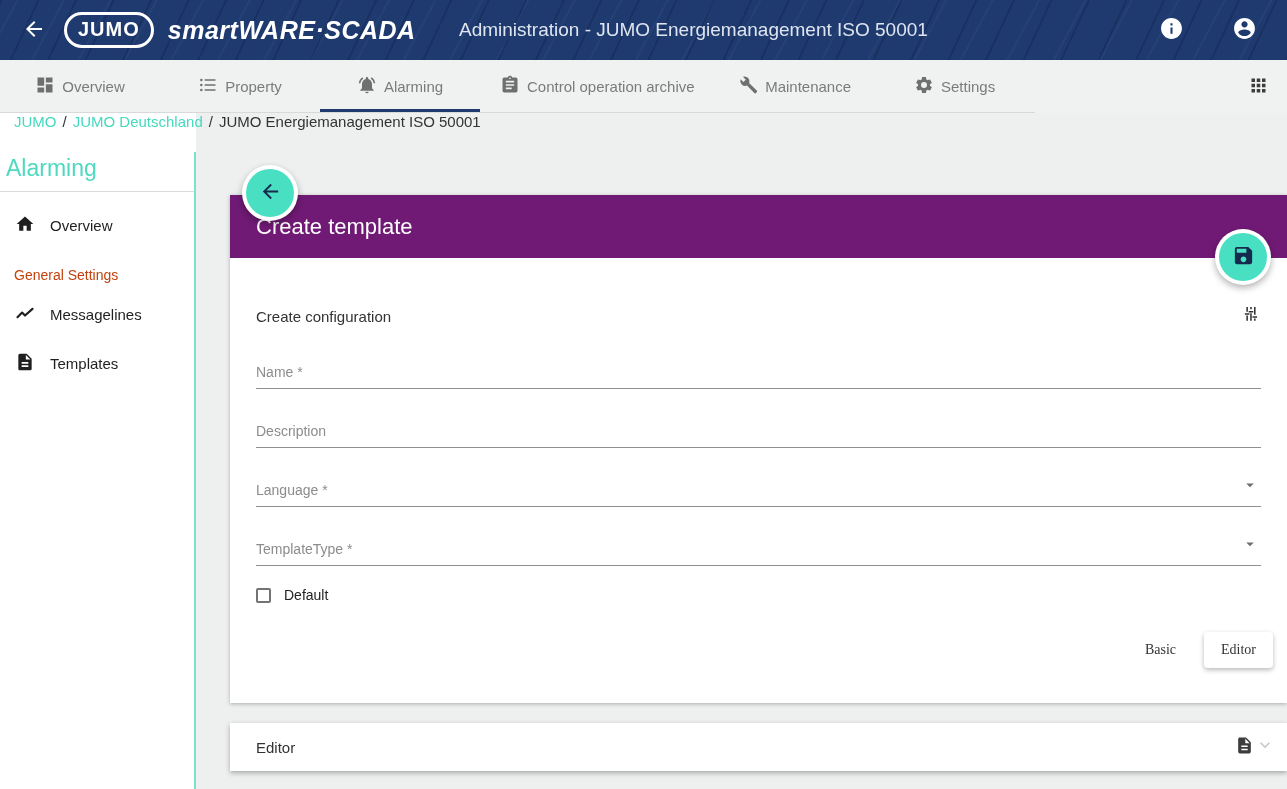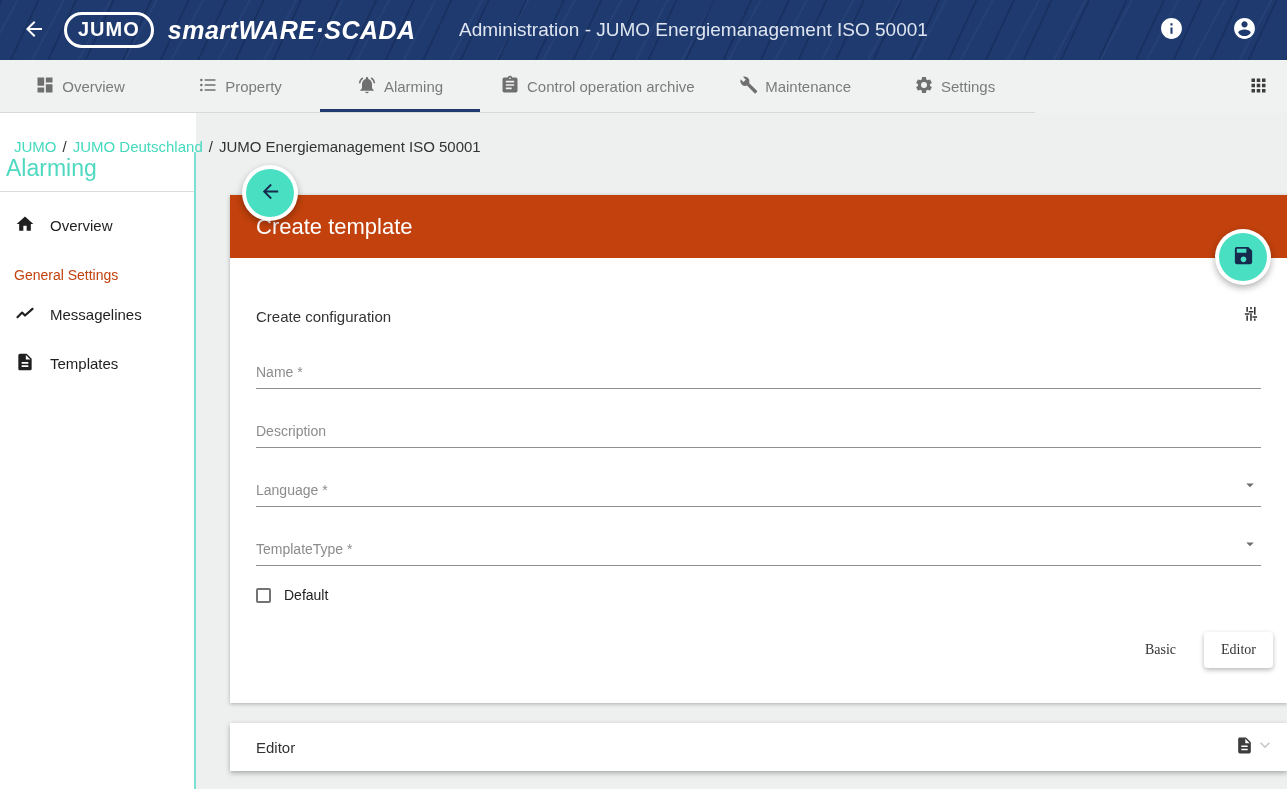--- a/index.html
+++ b/index.html
@@ -34,42 +34,42 @@
     justify-content:center; gap:7px; padding:0 20px; color:#7b7b7b; font-size:15px;
     background:none; border:none; cursor:pointer; font-family:inherit; }
   .tab svg { width:20px; height:20px; fill:#6f6f6f; flex:none; }
   .tab.active::after { content:''; position:absolute; left:0; right:0; bottom:0;
     height:3px; background:#1e3a6e; }
   .apps-btn { margin-left:auto; align-self:center; margin-right:14px; }
   .apps-btn svg { width:21px; height:21px; fill:#3c3c3c; }
 
   
   .page { position:relative; height:676px; display:flex; background:#eef0ef; }
-  .breadcrumb { position:absolute; left:14px; top:25px; z-index:5; font-size:15px;
+  .breadcrumb { position:absolute; left:14px; top:0; z-index:5; font-size:15px;
     white-space:nowrap; color:#333; }
   .breadcrumb a { color:#45d9be; text-decoration:none; cursor:pointer; }
   .breadcrumb .sep { margin:0 6px; color:#333; }
 
   .sidebar { width:196px; flex:none; background:#ffffff; position:relative; }
   .sidebar::after { content:''; position:absolute; top:39px; bottom:0; right:0;
     width:2px; background:#7ae0cf; }
   .sidebar-heading { margin-top:44px; padding:0 0 11px 6px; font-size:23px;
     color:#4ed9c0; border-bottom:1px solid #dcdcdc; line-height:1; }
   .nav-item { display:flex; align-items:center; gap:15px; padding:13px 0 13px 15px;
     font-size:15px; font-weight:500; color:#1f1f1f; cursor:pointer; }
   .nav-item svg { width:20px; height:20px; fill:#1f1f1f; flex:none; }
   .nav-item.first { margin-top:9px; }
   .nav-section { padding:17px 0 7px 14px; font-size:14px; color:#c2410c; }
 
   .content { flex:1; position:relative; }
 
   
   .card { position:absolute; left:34px; right:0; top:82px; height:508px;
     background:#ffffff; box-shadow:0 1px 4px rgba(0,0,0,.28); }
-  .card-header { height:63px; background:#c2410c; display:flex; align-items:center;
+  .card-header { height:63px; background:#701a75; display:flex; align-items:center;
     padding-left:26px; }
   .card-title { color:#ffffff; font-size:22px; font-weight:500; }
   .fab { position:absolute; width:56px; height:56px; border-radius:50%;
     background:#ffffff; box-shadow:0 3px 7px rgba(0,0,0,.3); display:flex;
     align-items:center; justify-content:center; border:none; cursor:pointer; z-index:4; }
   .fab-inner { width:48px; height:48px; border-radius:50%; background:#49dfc3;
     display:flex; align-items:center; justify-content:center; }
   .fab-inner svg { width:23px; height:23px; fill:#152a4d; }
   .fab-back { left:12px; top:-30px; }
   .fab-save { right:16px; top:34px; }

